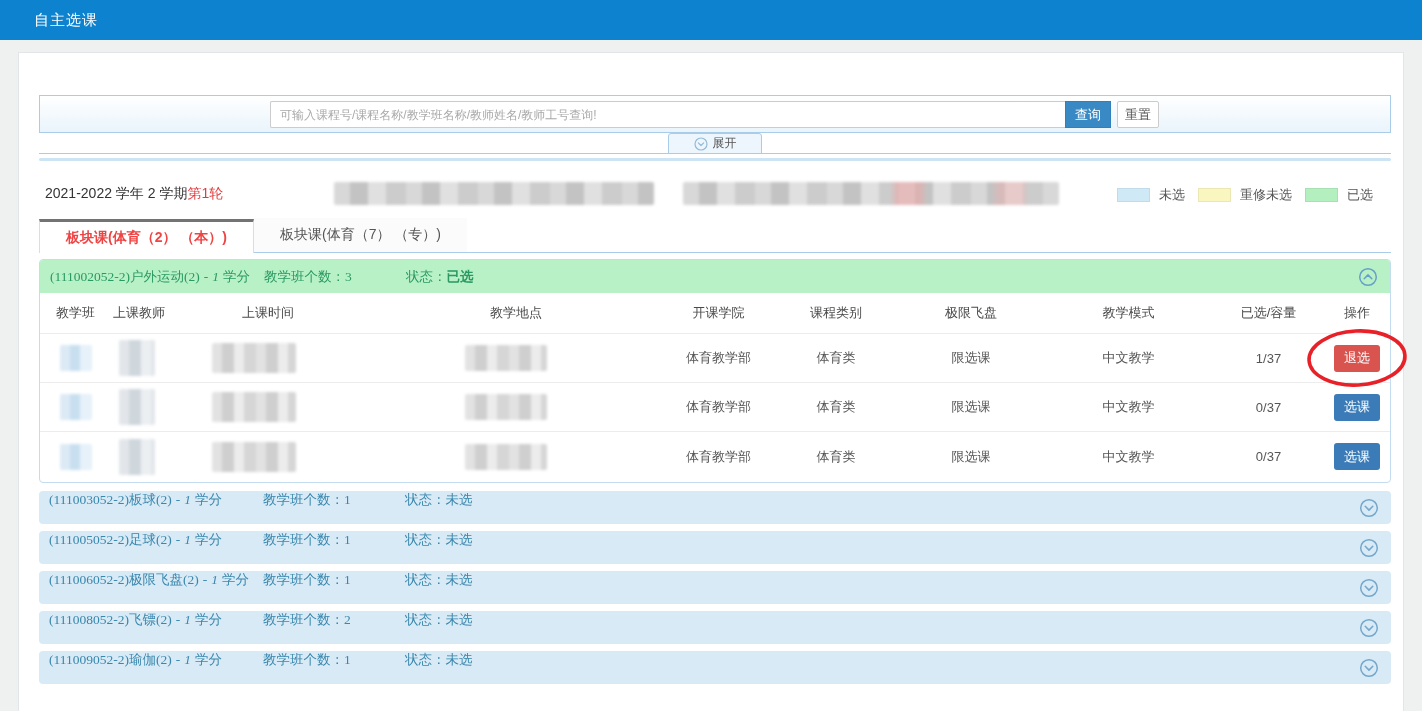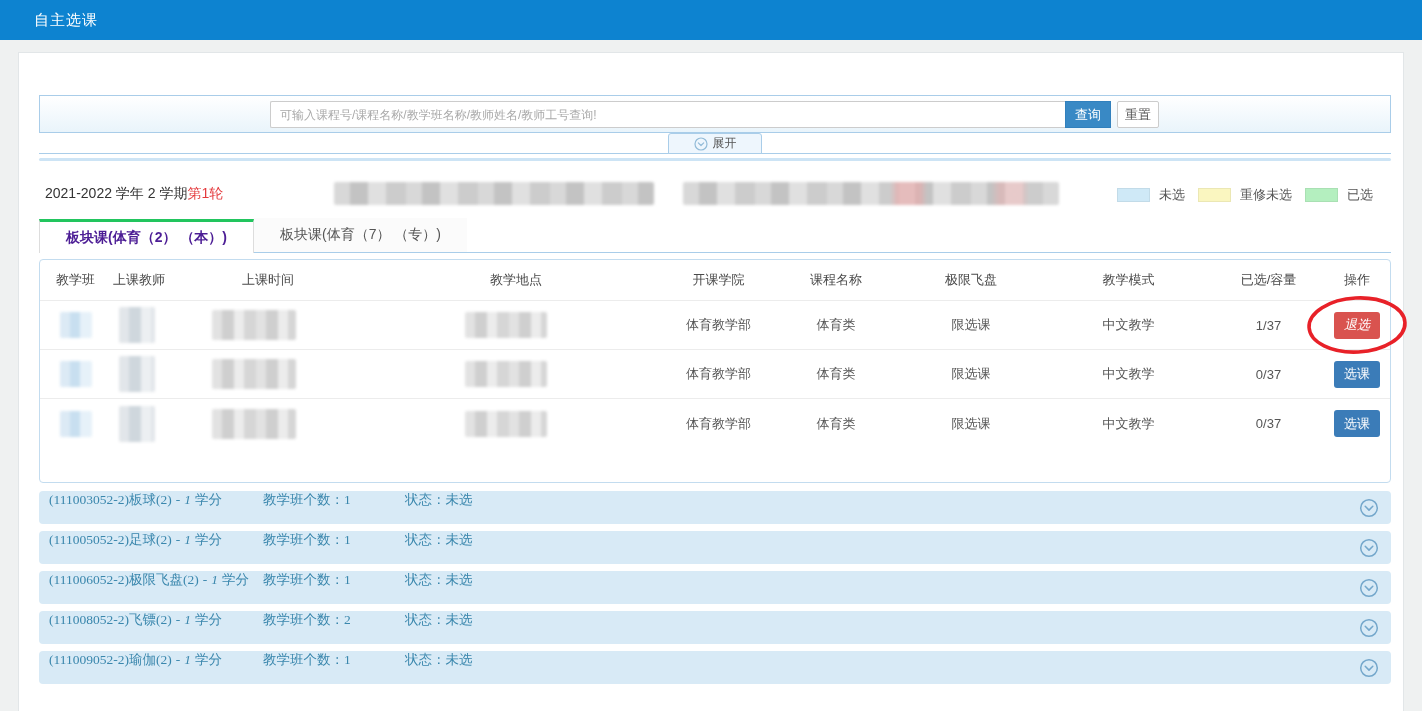--- a/index.html
+++ b/index.html
@@ -34,21 +34,21 @@
   .redacted2 { position:absolute; left:664px; top:1px; width:376px; height:23px;
     background:linear-gradient(90deg,transparent 0 55%,rgba(240,165,165,.55) 57% 63%,transparent 65% 82%,rgba(240,175,175,.45) 84% 90%,transparent 92%),
     repeating-linear-gradient(90deg,#d8d8d8 0 16px,#c3c3c3 16px 34px,#e0e0e0 34px 52px,#cccccc 52px 72px); filter:blur(1.6px); border-radius:2px; }
   .legend { position:absolute; right:30px; top:5px; display:flex; align-items:center; gap:13px; font-size:13px; color:#555; }
   .legend-item { display:flex; align-items:center; }
   .legend-item .sw { width:33px; height:14px; margin-right:9px; border:1px solid rgba(0,0,0,.06); }
 
   
   .tabs { position:absolute; left:20px; top:166px; width:1352px; height:34px; border-bottom:1px solid #a9cde9; display:flex; align-items:flex-end; }
   .tab { height:34px; padding:0 26px; display:flex; align-items:center; font-size:14px; cursor:pointer; }
-  .tab.active { background:#fff; border:1px solid #dddddd; border-top:3px solid #22c55e; border-bottom:none; margin-bottom:-1px; font-weight:bold; color:#4c1d95; }
+  .tab.active { background:#fff; border:1px solid #dddddd; border-top:3px solid #737373; border-bottom:none; margin-bottom:-1px; font-weight:bold; color:#ef4444; }
   .tab.inactive { background:#fbfbfb; color:#555; }
 
   
   .course-panel { position:absolute; left:20px; top:206px; width:1352px; height:224px; border:1px solid #c3dcef; border-radius:4px; background:#fff; }
   .course-head { height:33px; background:#b9f1c6; border-radius:3px 3px 0 0; display:flex; align-items:center; font-family:"Liberation Serif",serif; font-size:13.5px; color:#2a9963; position:relative; cursor:pointer; }
   .seg1 { margin-left:10px; width:214px; }
   .seg2 { width:142px; }
   .dash { margin:0 4px; }
   .unit { margin-left:4px; }
   .status-strong { font-weight:bold; }
@@ -63,21 +63,21 @@
   .c3 { padding-left:42px; text-align:left; }
   .c4 { padding-left:60px; text-align:left; }
   .c5,.c6,.c7,.c8,.c9,.c10 { text-align:center; }
   .cell-blur { filter:blur(1.8px); border-radius:2px; }
   .b1 { width:32px; height:26px; margin-left:20px; background:repeating-linear-gradient(90deg,#dceaf5 0 10px,#c8dff0 10px 20px,#e6f1f9 20px 32px); }
   .b2 { width:36px; height:36px; margin-left:24px; background:repeating-linear-gradient(90deg,#e2e6ea 0 10px,#cfd7dd 10px 22px,#eceff2 22px 32px); }
   .b3 { width:84px; height:30px; margin-left:12px; background:repeating-linear-gradient(90deg,#e2e2e2 0 10px,#cfcfcf 10px 22px,#ececec 22px 32px,#d6d6d6 32px 44px); }
   .b4 { width:82px; height:26px; margin-left:35px; background:repeating-linear-gradient(90deg,#e2e2e2 0 10px,#cfcfcf 10px 22px,#ececec 22px 32px,#d6d6d6 32px 44px); }
   .action-cell { position:relative; display:flex; align-items:center; justify-content:center; }
   .btn-action { width:46px; height:27px; border:none; border-radius:3px; color:#fff; font-size:13px; cursor:pointer; }
-  .btn-withdraw { background:#d9534f;font-style:italic; }
+  .btn-withdraw { background:#d9534f; }
   .btn-select { background:#3b7cb8; }
   .annot { position:absolute; left:50%; top:50%; transform:translate(-50%,-50%) rotate(-3deg); pointer-events:none; overflow:visible; }
 
   
   .course-bar { position:absolute; left:20px; width:1352px; height:33px; background:#d8eaf6; border-radius:4px; display:flex; font-family:"Liberation Serif",serif; font-size:13.5px; color:#3a87ad; cursor:pointer; }
   .bar-0 { top:438px; } .bar-1 { top:478px; } .bar-2 { top:518px; } .bar-3 { top:558px; } .bar-4 { top:598px; }
 </style>
 </head>
 <body>
 
@@ -129,28 +129,45 @@
         </div>
       </div>
     </div>
 
     <div class="tabs">
       <div class="tab active">板块课(体育（2） （本）)</div>
       <div class="tab inactive">板块课(体育（7） （专）)</div>
     </div>
 
     <div class="course-panel">
+      <div class="course-head">
+        <span class="seg1">
+          <span>(111002052-2)户外运动(2)</span><span class="dash">-</span><i>1</i><span class="unit">学分</span>
+        </span>
+        <span class="seg2">
+          <span>教学班个数：</span><span>3</span>
+        </span>
+        <span class="seg3">
+          <span>状态：</span><span class="status-strong">已选</span>
+        </span>
+        <span class="chev">
+          <svg width="20" height="20" viewBox="0 0 20 20">
+            <circle cx="10" cy="10" r="8.3" fill="none" stroke="#67a0c6" stroke-width="1.5"></circle>
+            <path d="M6.2 11.7 L10 7.9 L13.8 11.7" fill="none" stroke="#67a0c6" stroke-width="1.5" stroke-linecap="round" stroke-linejoin="round"></path>
+          </svg>
+        </span>
+      </div>
 
       <div class="tbl-head">
         <div class="c1">教学班</div>
         <div class="c2">上课教师</div>
         <div class="c3">上课时间</div>
         <div class="c4">教学地点</div>
         <div class="c5">开课学院</div>
-        <div class="c6">课程名称</div>
+        <div class="c6">课程类别</div>
         <div class="c7">极限飞盘</div>
         <div class="c8">教学模式</div>
         <div class="c9">已选/容量</div>
         <div class="c10">操作</div>
       </div>
 
       <div class="tbl-row">
         <div>
             <div class="b1 cell-blur"></div>
           </div>

